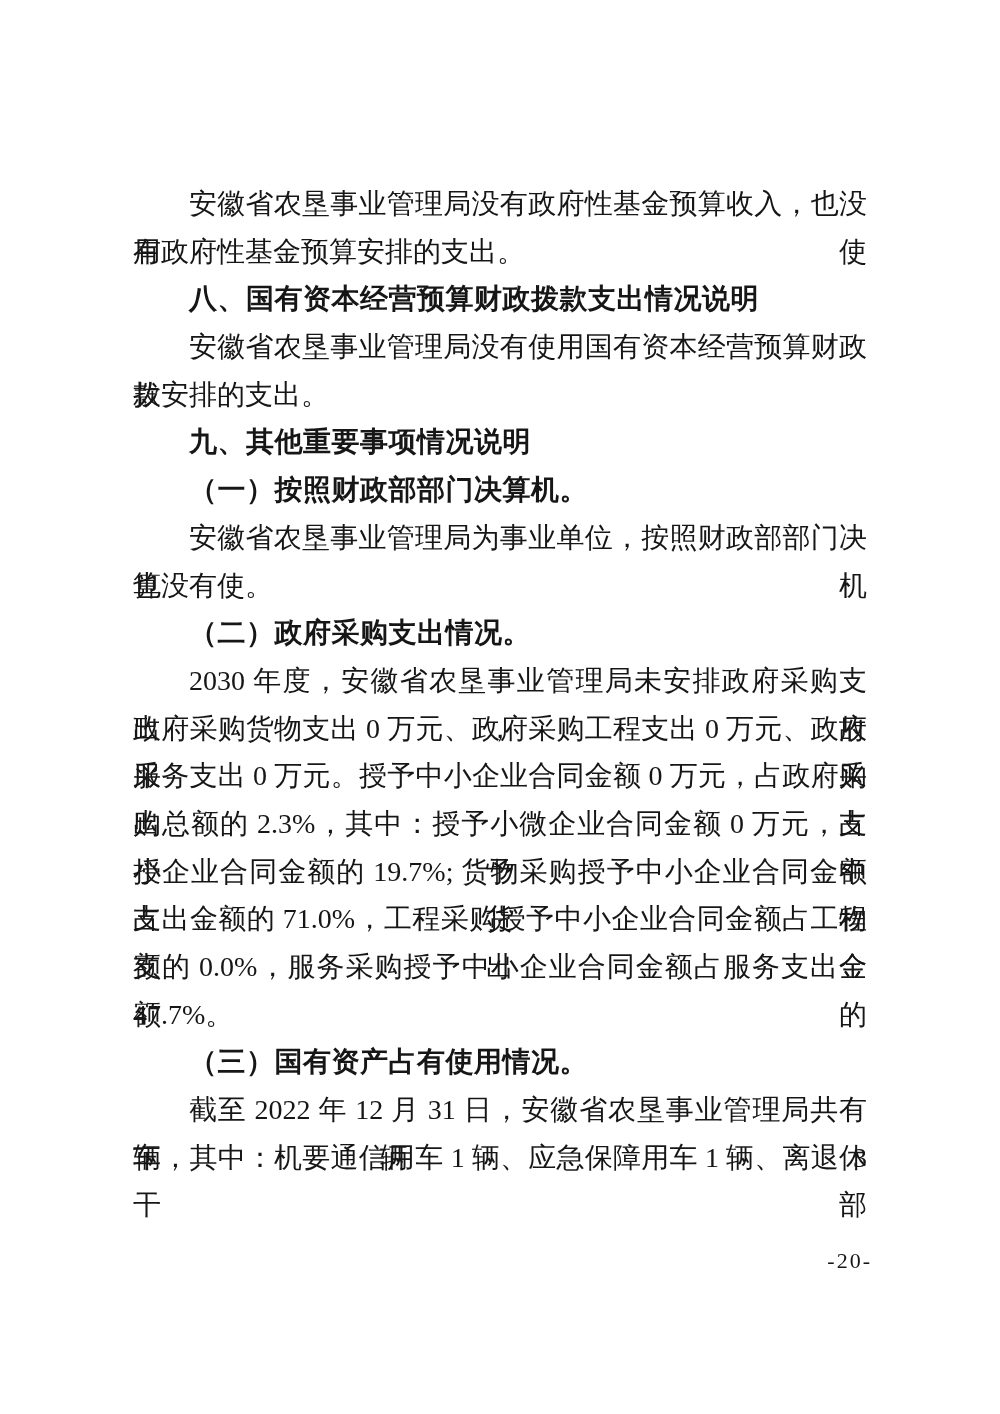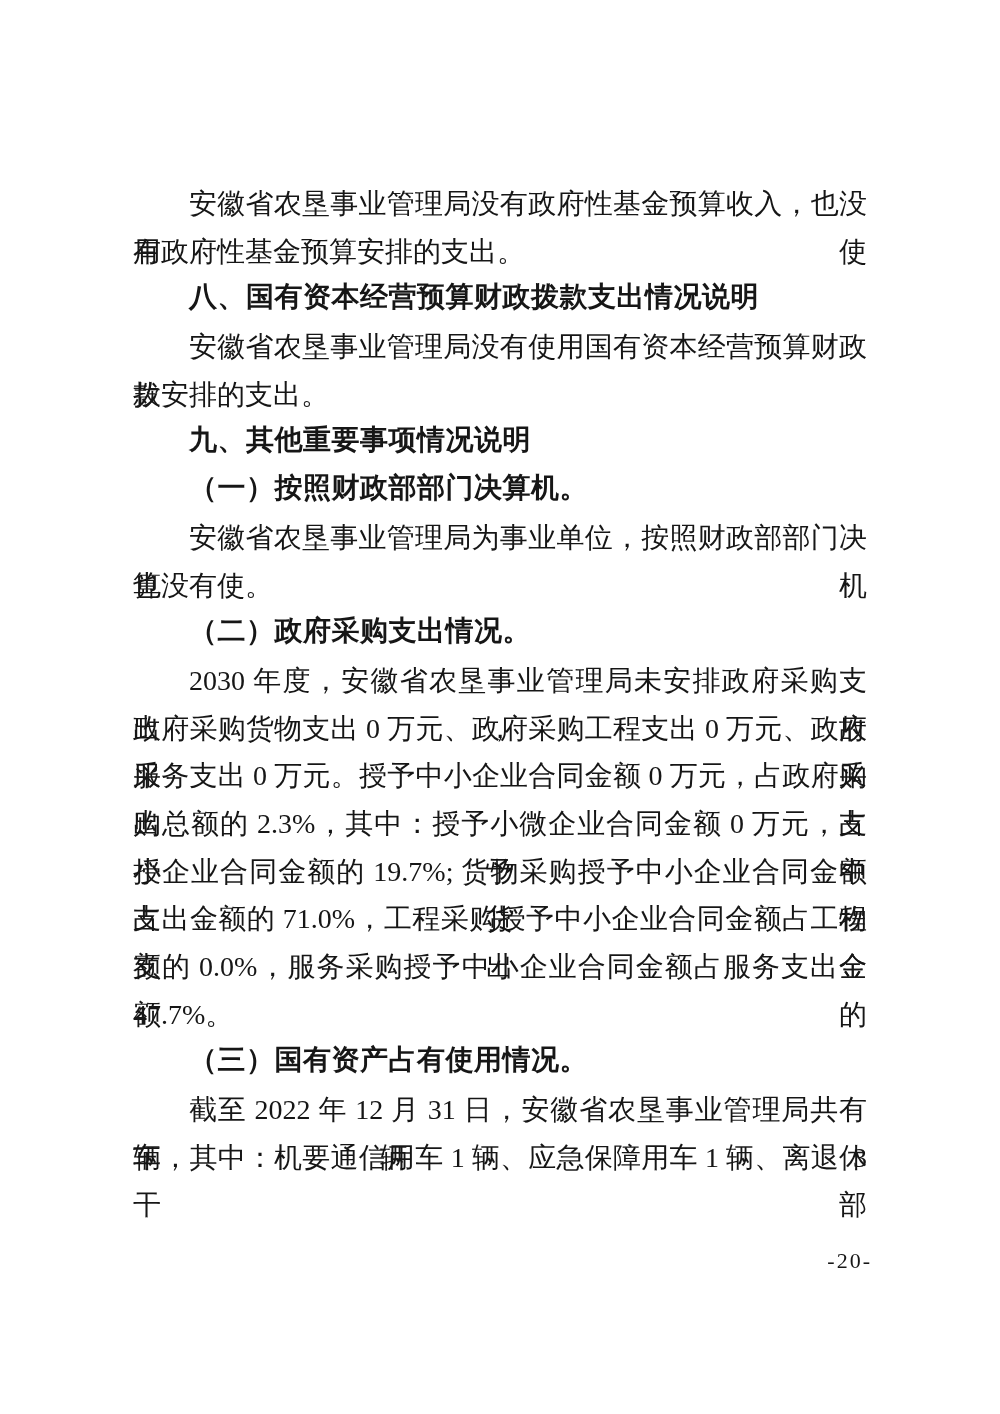--- a/index.html
+++ b/index.html
@@ -33,21 +33,21 @@
   .line.just {
     white-space: normal;
     text-align: justify;
     text-align-last: justify;
     text-justify: inter-character;
   }
   .line.indent {
     text-indent: 2em;
   }
   .line.heading {
-    font-family: Liberation Mono, monospace;
+    font-family: Liberation Serif, serif;
     font-weight: 700;
     letter-spacing: 0.5px;
   }
   .page-number {
     position: absolute;
     top: 1248px;
     right: 128px;
     font-family: "Liberation Serif", "DejaVu Serif", serif;
     font-size: 22px;
     letter-spacing: 2px;

